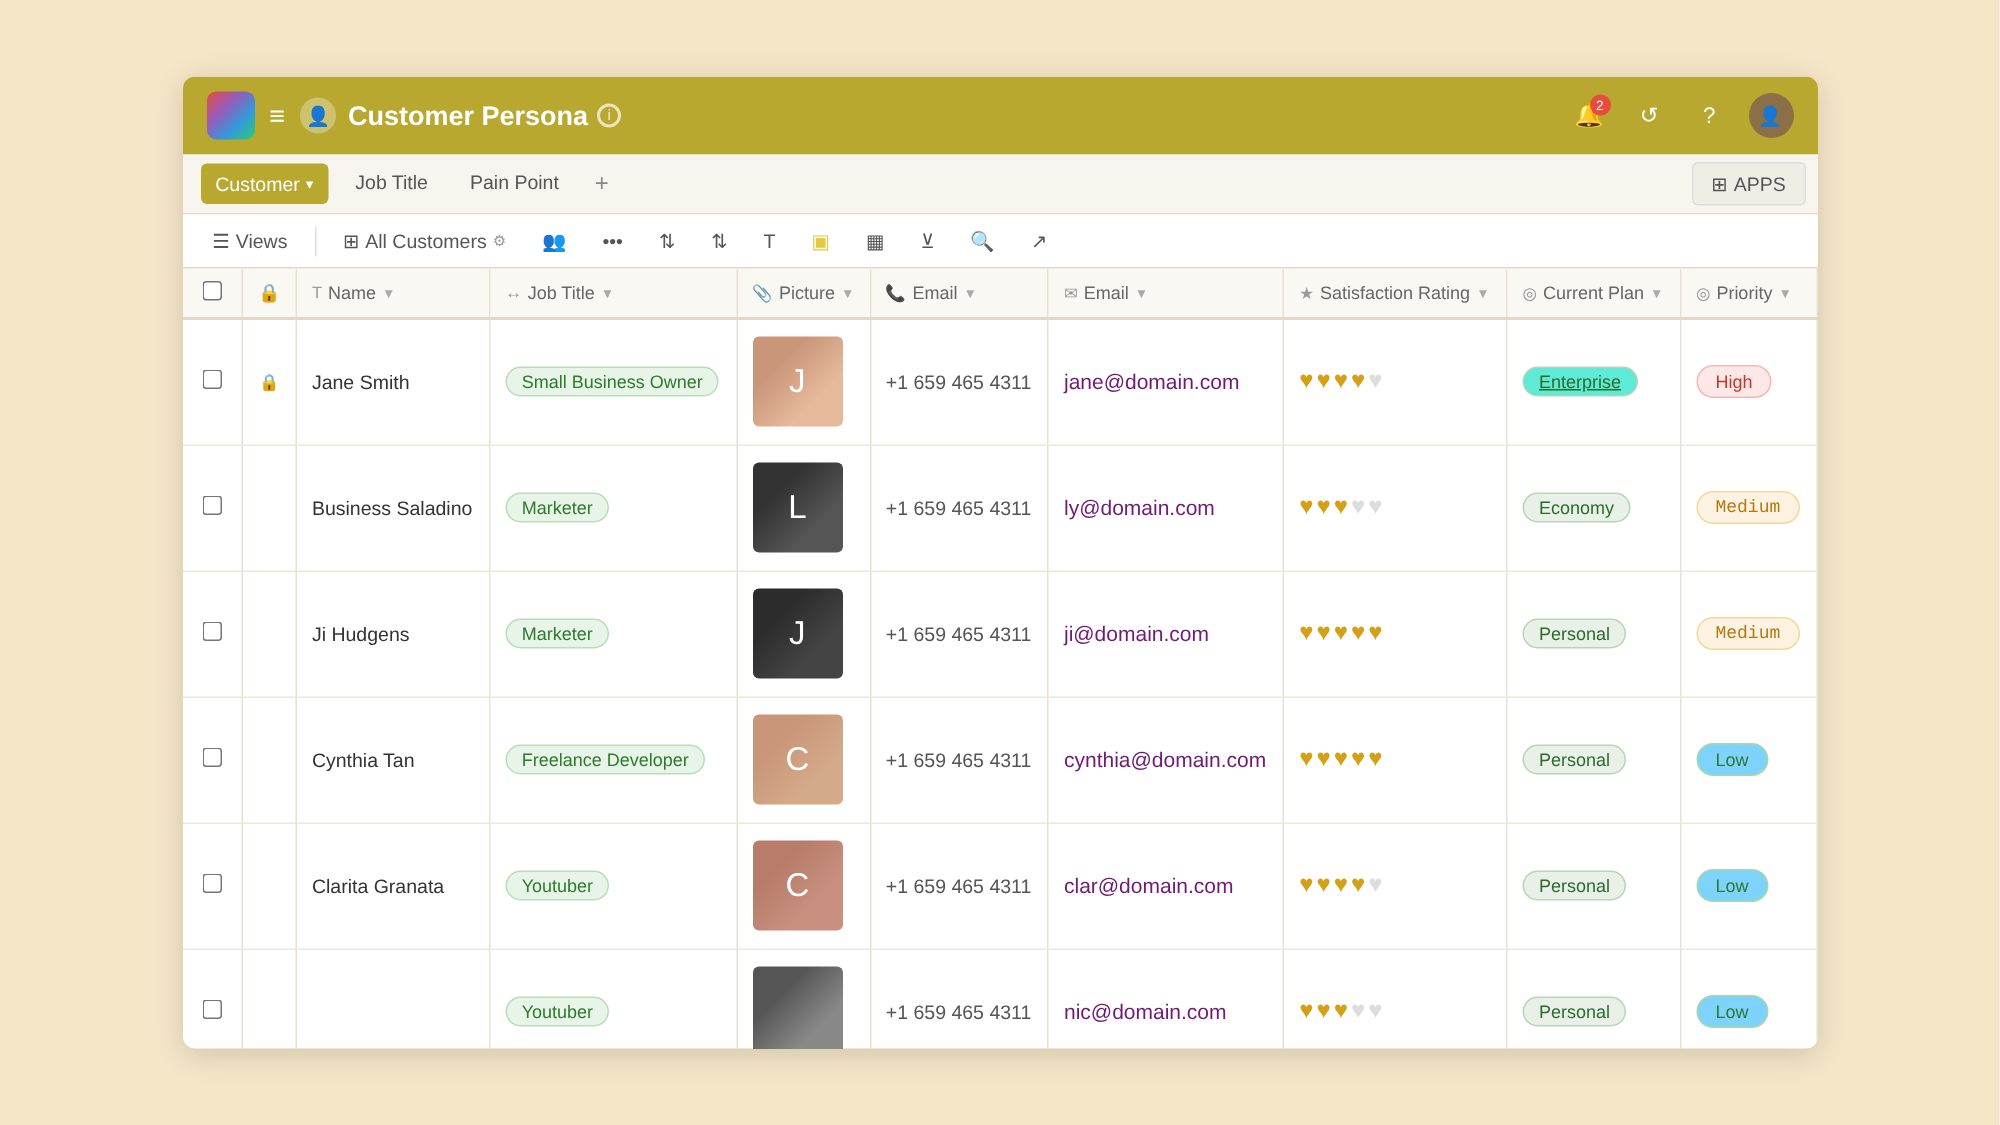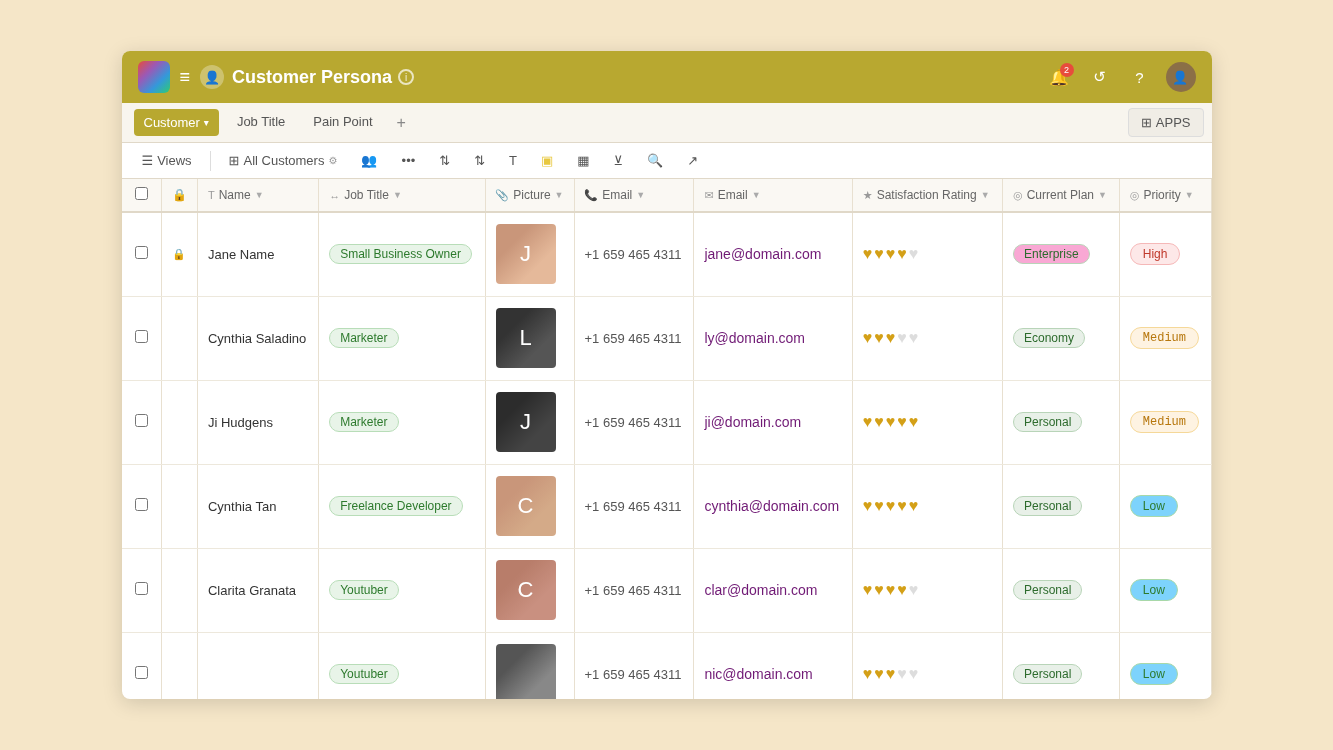--- a/index.html
+++ b/index.html
@@ -283,23 +283,24 @@
       border-radius: 12px;
       padding: 2px 10px;
       font-size: 12px;
     }
     .plan-badge.economy {
       background: #e8f0e8;
       color: #2d6b2d;
       border-color: #b8d4b8;
     }
     .plan-badge.enterprise {
-      background: #f9a8d4;
+      background: #5eead4;
       color: #2d6b2d;
       border-color: #b8d4b8;
+      text-decoration: underline;
     }
     .plan-badge.personal {
       background: #e8f0e8;
       color: #2d6b2d;
       border-color: #b8d4b8;
     }
     .priority-badge {
       display: inline-block;
       border-radius: 12px;
       padding: 3px 12px;
@@ -482,21 +483,21 @@
           </th>
         </tr>
       </thead>
       <tbody id="table-body">
       <tr>
     <td class="row-num">
       <input type="checkbox" style="">
     </td>
     <td class="lock-col">🔒</td>
     <td>
-              <div class="name-cell">Jane Name</div>
+              <div class="name-cell">Jane Smith</div>
             </td>
     <td>
       <span class="job-title-badge">Small Business Owner</span>
     </td>
     <td class="picture-cell">
       <div class="avatar-placeholder photo-jane">
         J
       </div>
     </td>
     <td>
@@ -520,21 +521,21 @@
     <td>
       <span class="priority-badge priority-high">High</span>
     </td>
   </tr>
           <tr>
     <td class="row-num">
       <input type="checkbox" style="">
     </td>
     <td class="lock-col"></td>
     <td>
-              <div class="name-cell">Cynthia Saladino</div>
+              <div class="name-cell">Business Saladino</div>
             </td>
     <td>
       <span class="job-title-badge">Marketer</span>
     </td>
     <td class="picture-cell">
       <div class="avatar-placeholder photo-lynwood">
         L
       </div>
     </td>
     <td>

